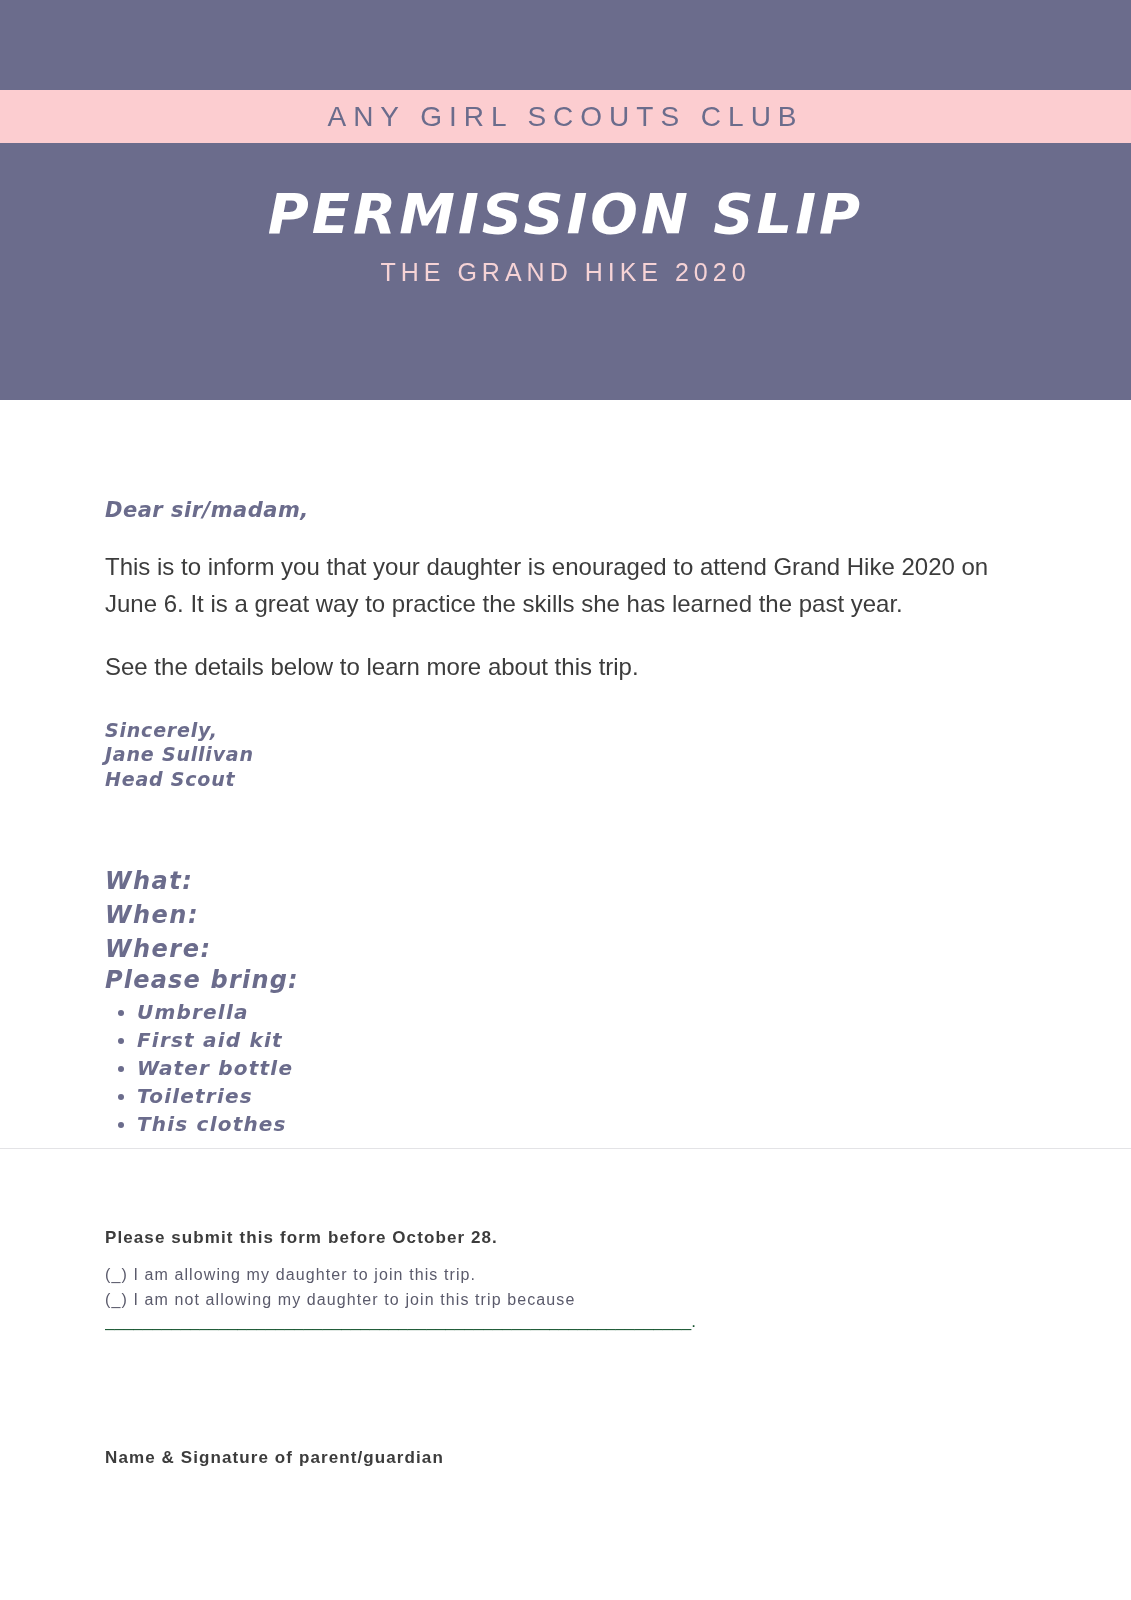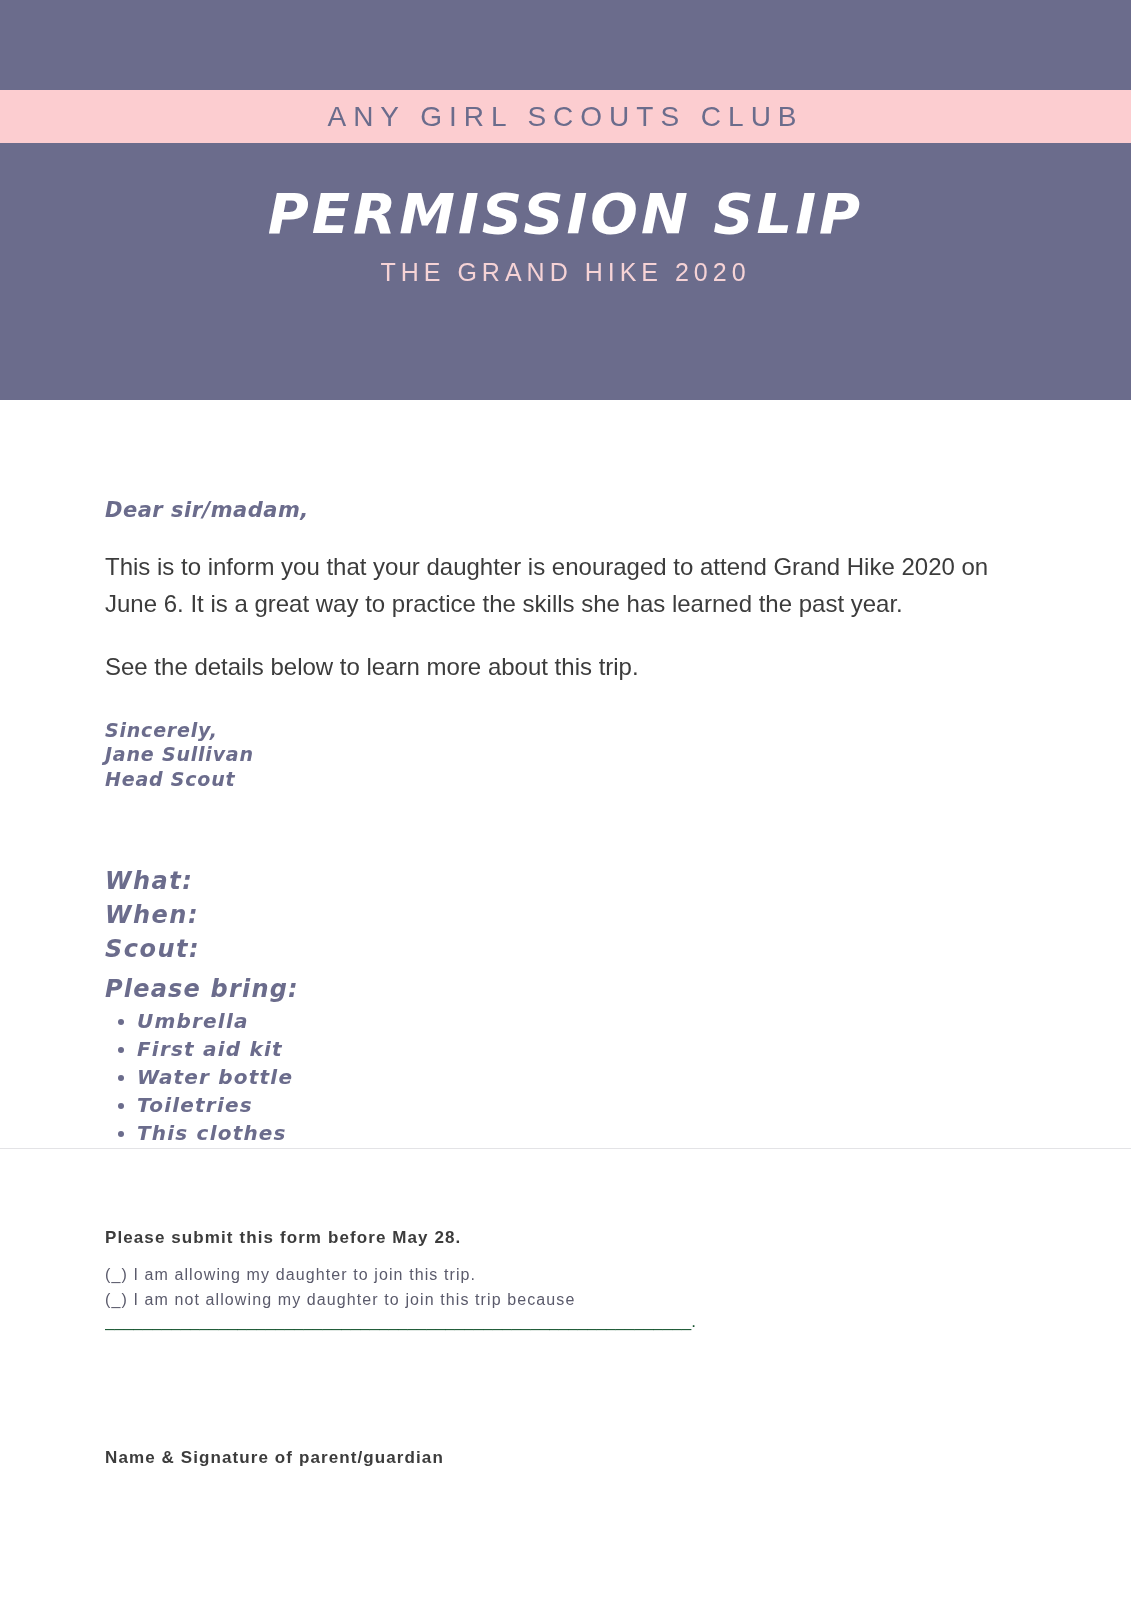--- a/index.html
+++ b/index.html
@@ -131,21 +131,20 @@
     line-height: 1.42;
     font-family: "DejaVu Sans", sans-serif;
   }
   .bring-title {
     color: #6b6c8c;
     font-size: 24px;
     font-weight: bold;
     font-style: italic;
     letter-spacing: 1.2px;
     font-family: "DejaVu Sans", sans-serif;
-    margin-top: 9px;
   }
   ul.bring-list {
     margin: 4px 0 0 0;
     padding-left: 32px;
     list-style: disc;
   }
   ul.bring-list li {
     color: #6b6c8c;
     font-size: 20px;
     font-weight: bold;
@@ -231,40 +230,40 @@
     <div class="signoff">
       <div>Sincerely,</div>
       <div>Jane Sullivan</div>
       <div>Head Scout</div>
     </div>
 
     <div class="details">
       <div class="details-col-left">
         <div class="detail-line">What:</div>
         <div class="detail-line">When:</div>
-        <div class="detail-line">Scout:</div>
+        <div class="detail-line">Where:</div>
       </div>
 
       <div class="details-col-right">
         <div class="bring-title">Please bring:</div>
         <ul class="bring-list">
           <li>Umbrella</li>
           <li>First aid kit</li>
           <li>Water bottle</li>
           <li>Toiletries</li>
           <li>This clothes</li>
         </ul>
       </div>
     </div>
   </div>
 
   <div class="divider"></div>
 
   <div class="footer-form">
-    <div class="submit-note">Please submit this form before May 28.</div>
+    <div class="submit-note">Please submit this form before October 28.</div>
 
     <div class="checkline">(_) I am allowing my daughter to join this trip.</div>
     <div class="checkline second">(_) I am not allowing my daughter to join this trip because</div>
     <div class="blank-rule">______________________________________________________________.</div>
 
     <div class="sign-label">Name &amp; Signature of parent/guardian</div>
   </div>
 
 </div>
 

